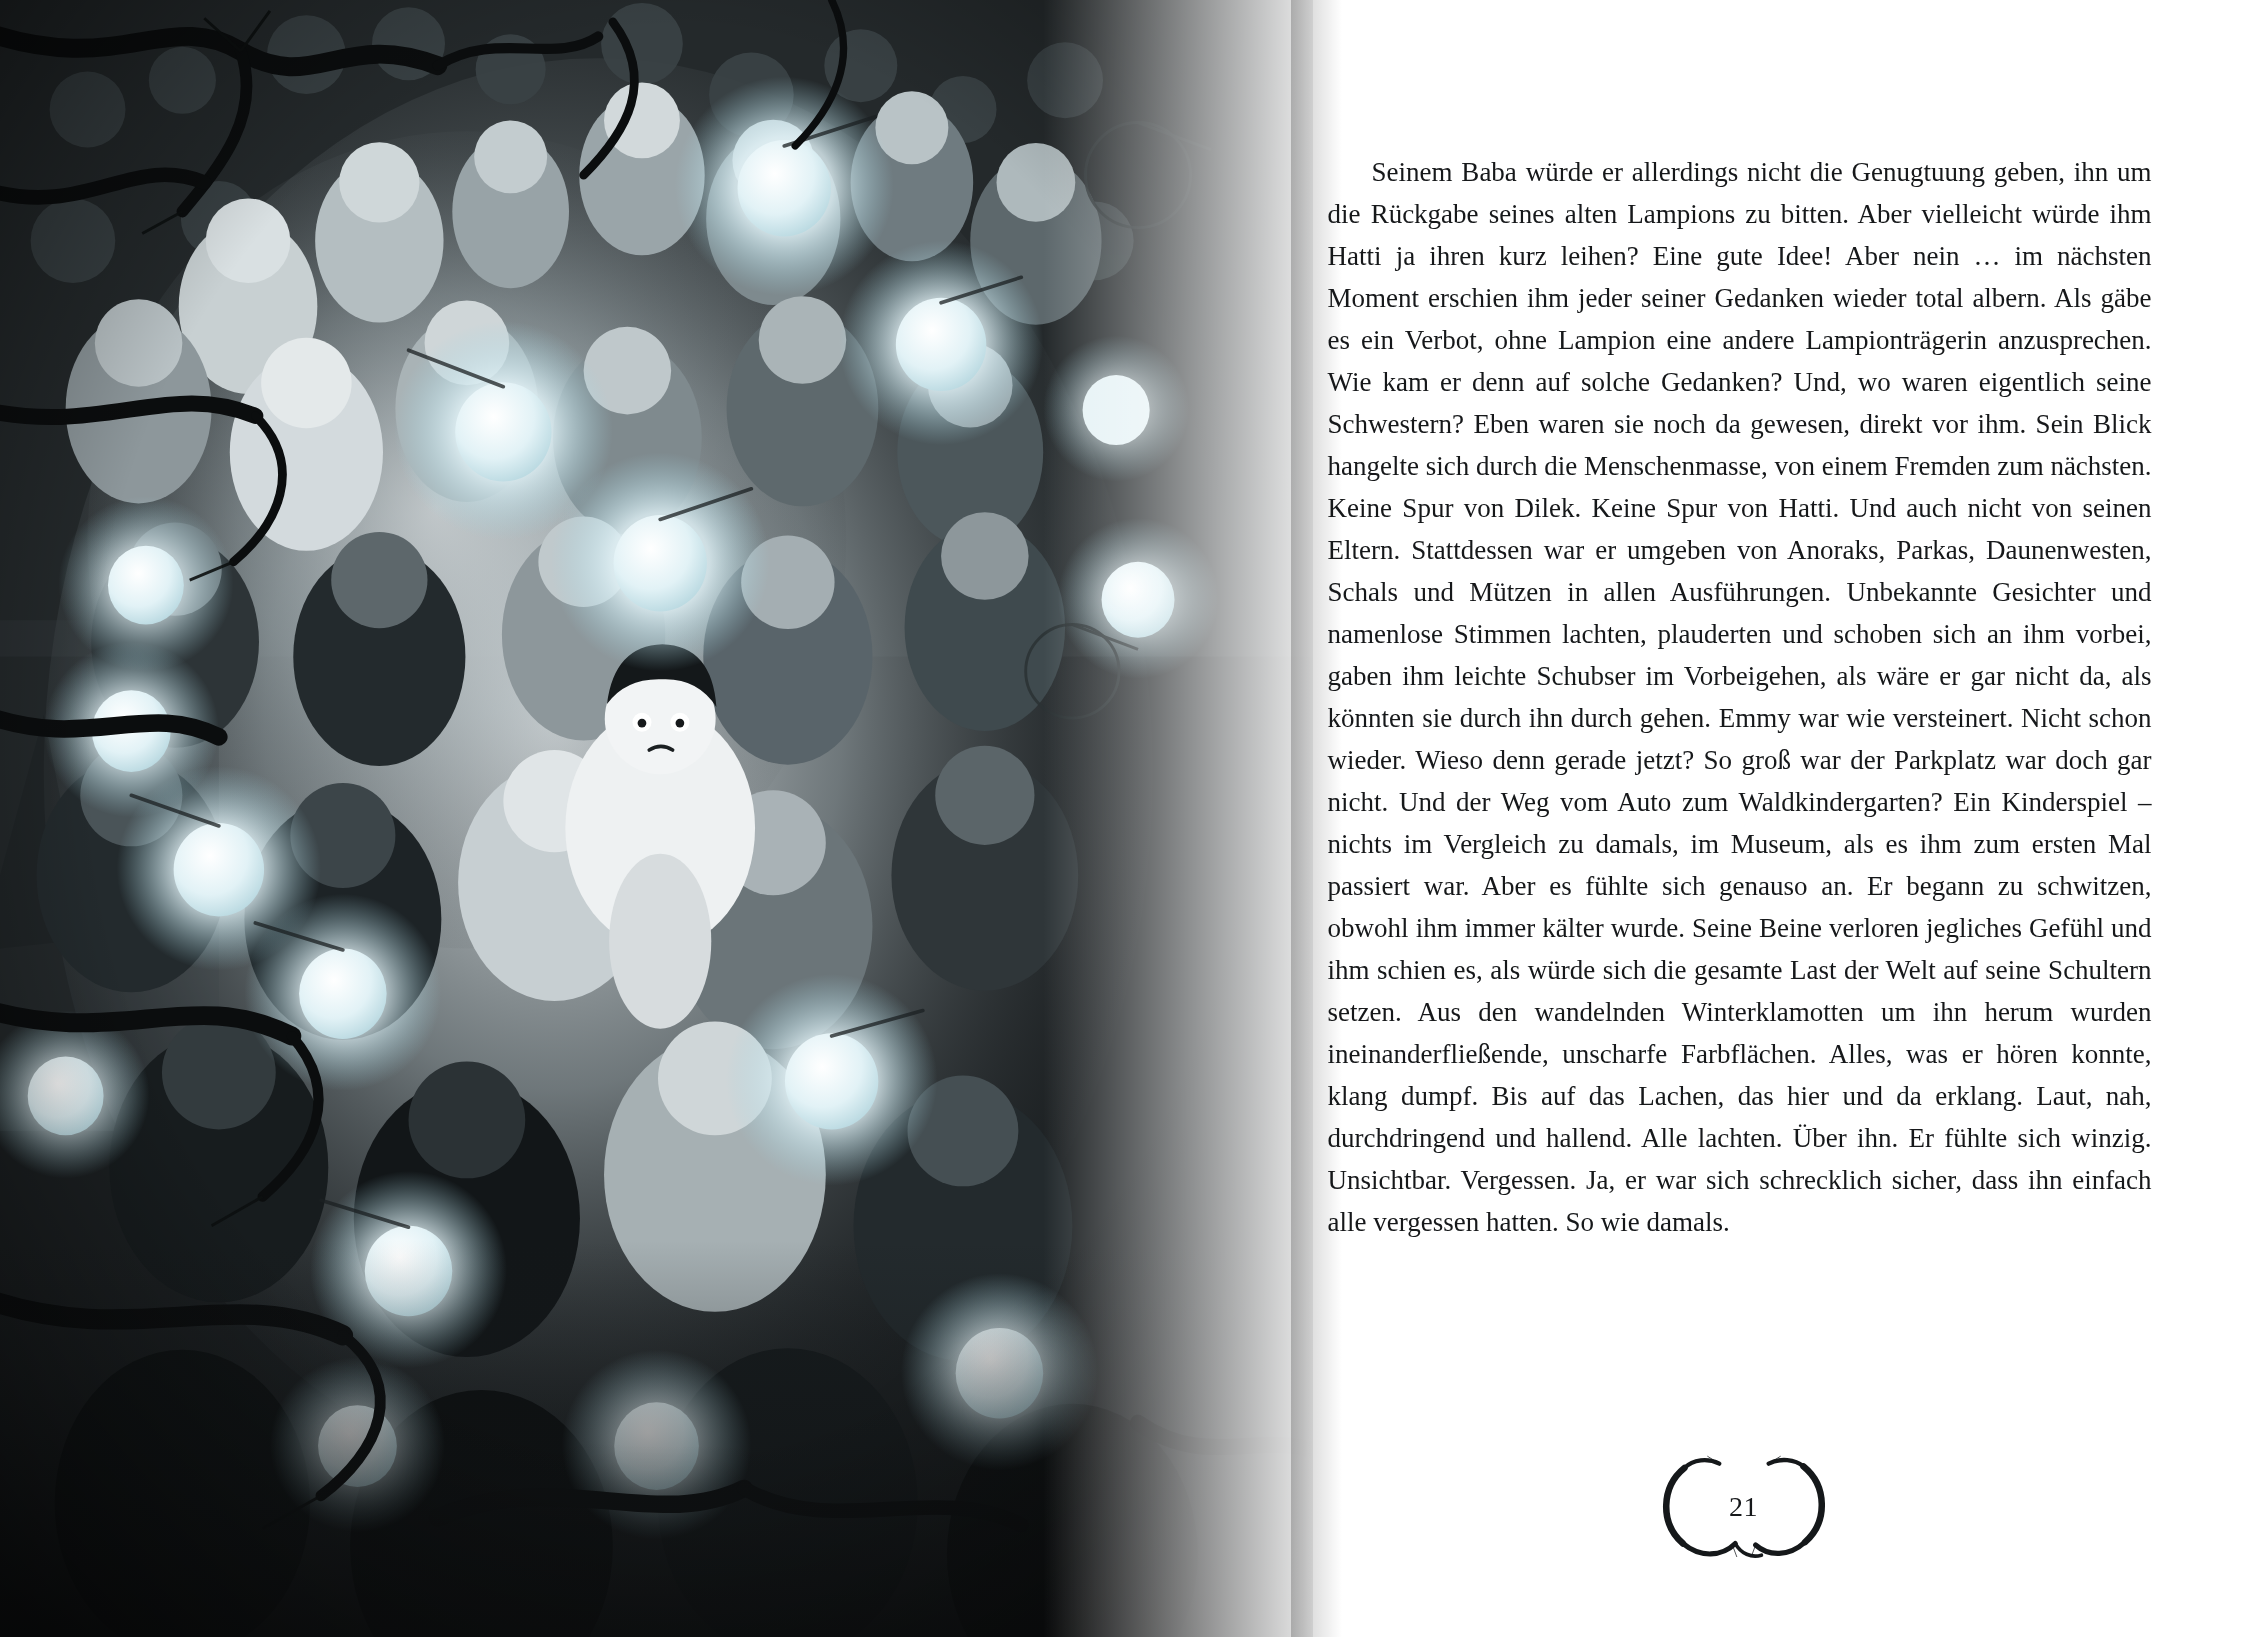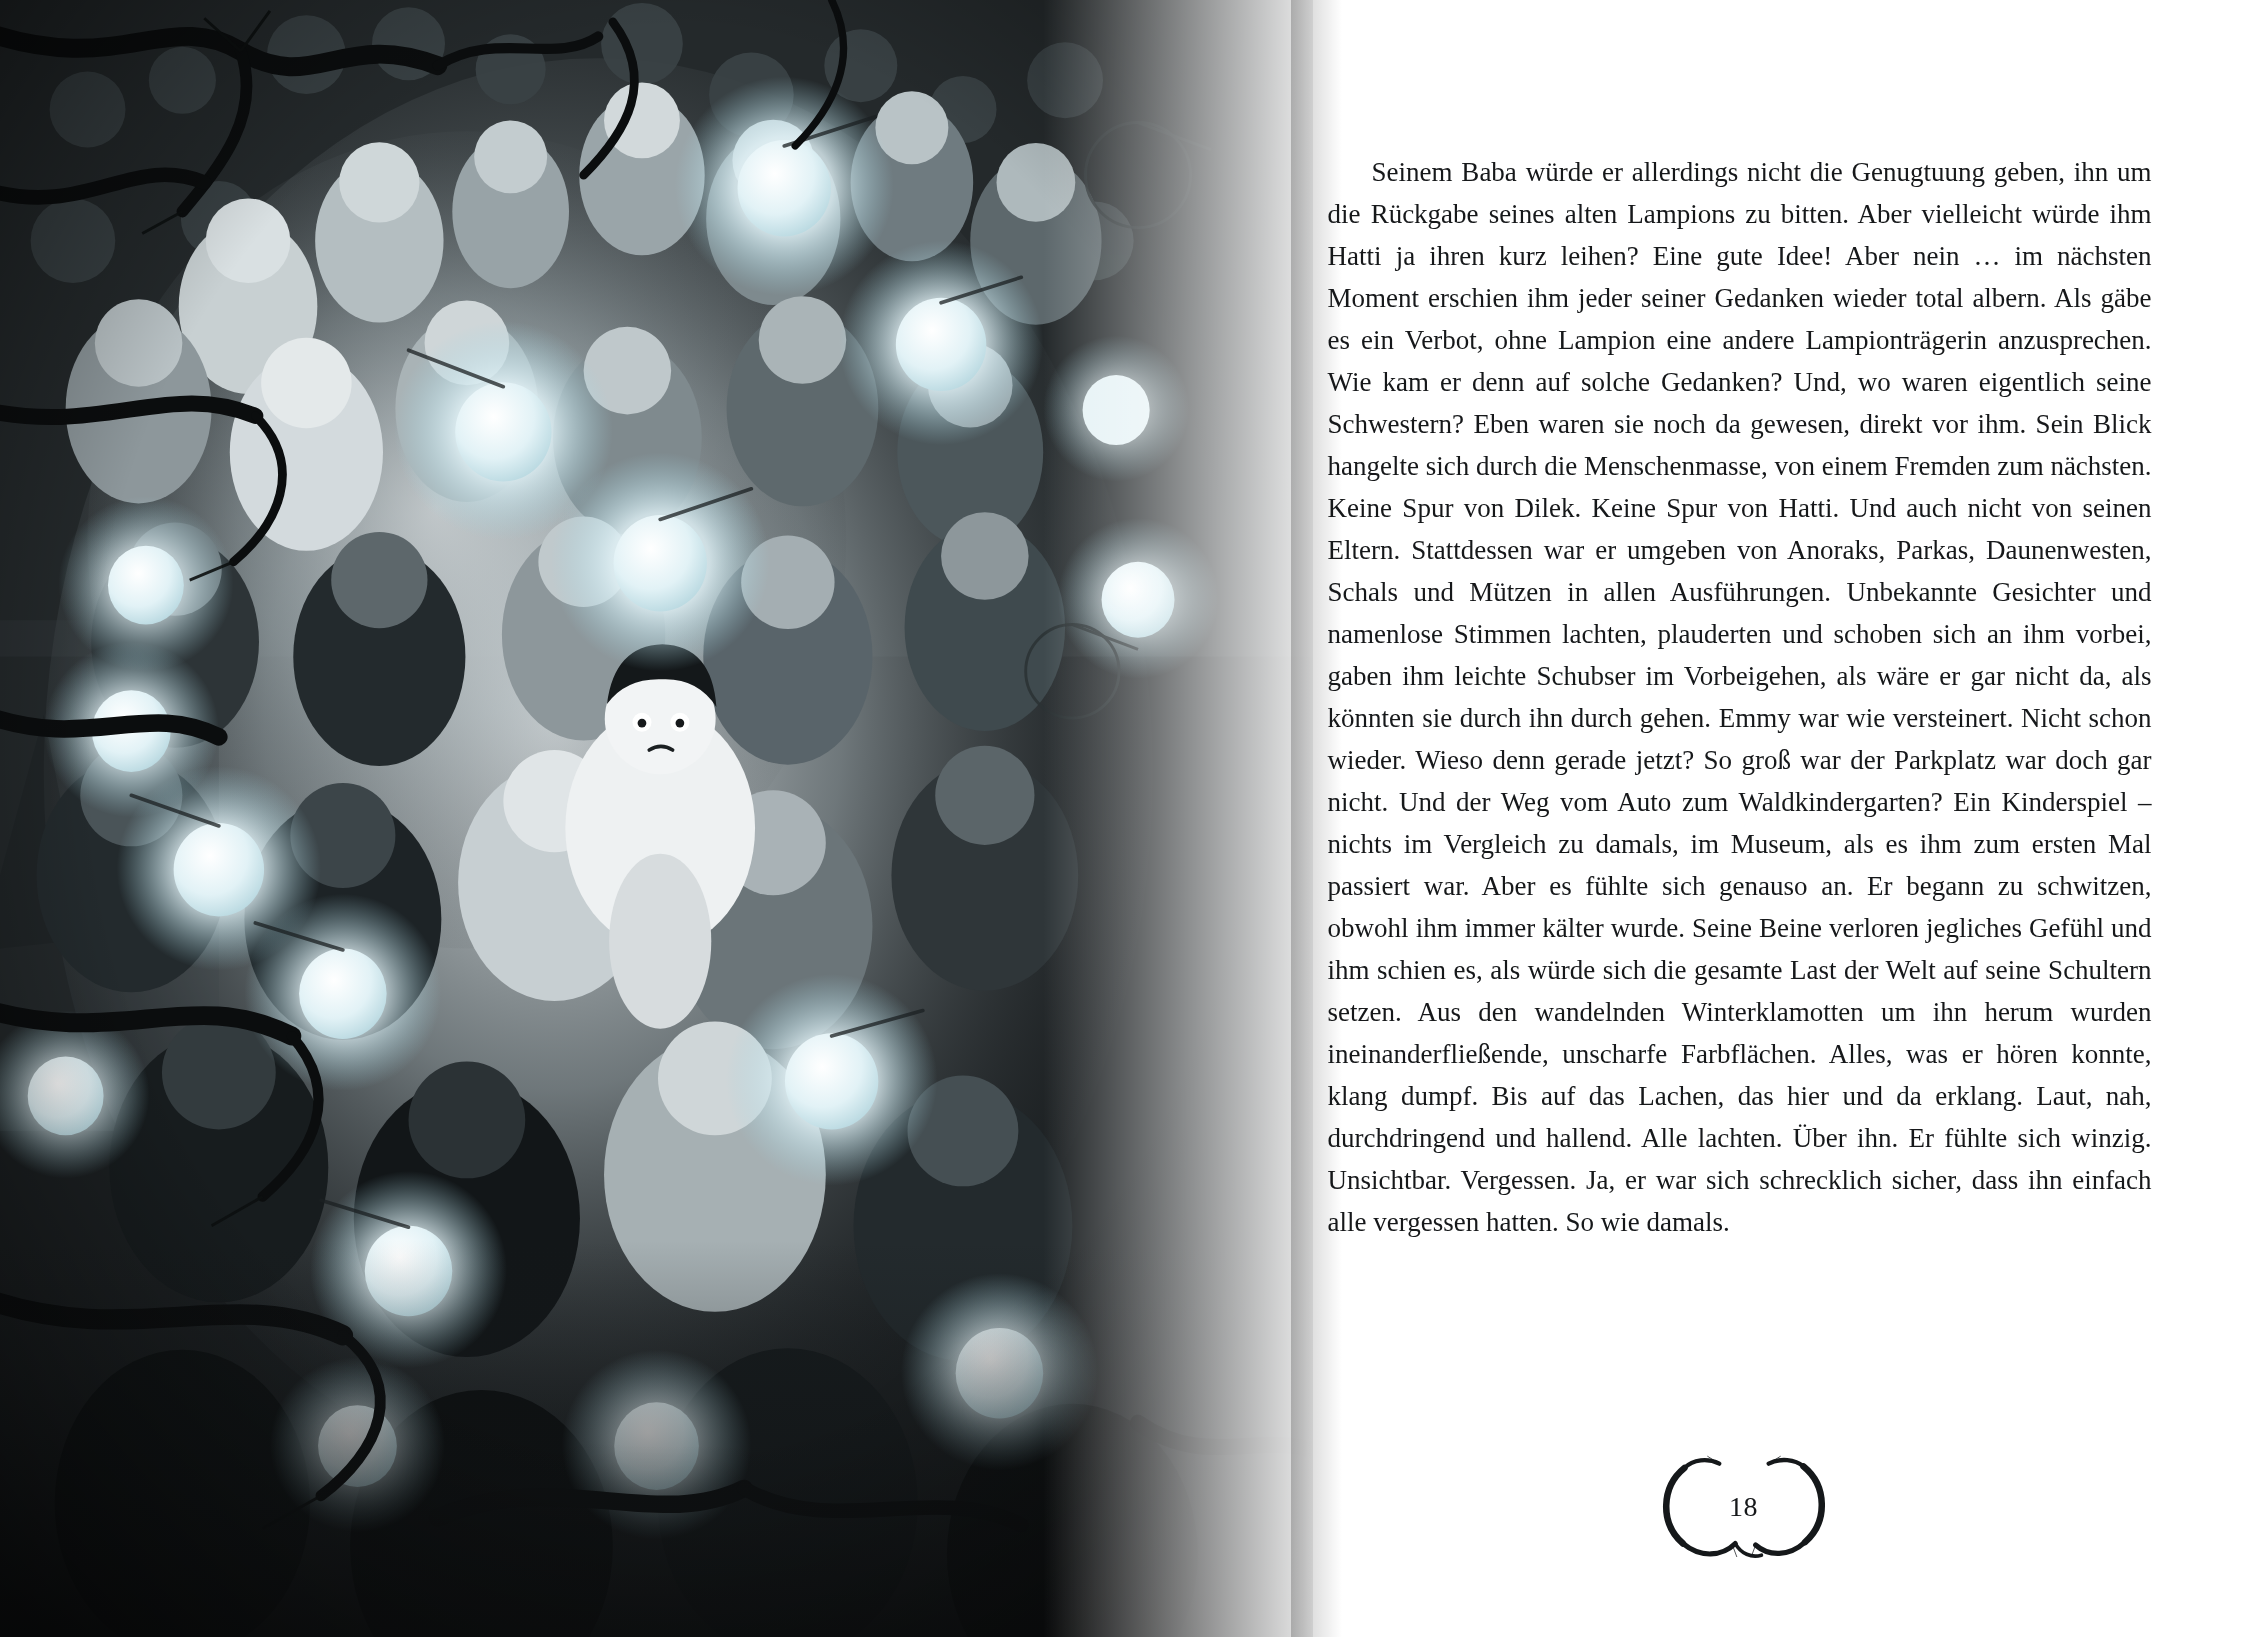--- a/index.html
+++ b/index.html
@@ -386,19 +386,19 @@
             <path d="M48,22 C16,48 14,98 46,126" stroke-width="9"></path>
             <path d="M46,126 C70,146 100,144 118,126" stroke-width="7"></path>
             <path d="M48,22 C60,10 80,8 96,16" stroke-width="6"></path>
             <path d="M118,126 C126,140 140,146 154,142" stroke-width="5"></path>
             <path d="M212,20 C244,46 246,96 214,124" stroke-width="9"></path>
             <path d="M214,124 C192,144 164,144 146,128" stroke-width="7"></path>
             <path d="M212,20 C200,10 180,8 164,16" stroke-width="6"></path>
             <path d="M96,16 l-16,-10 M164,16 l16,-10 M146,128 l-6,16 M114,128 l6,16"></path>
           </g>
         </svg>
-        <span class="folio-num">18</span>
+        <span class="folio-num">21</span>
       </div>
     </div>
   </div>
 
 </div>
 
 
 </body></html>

